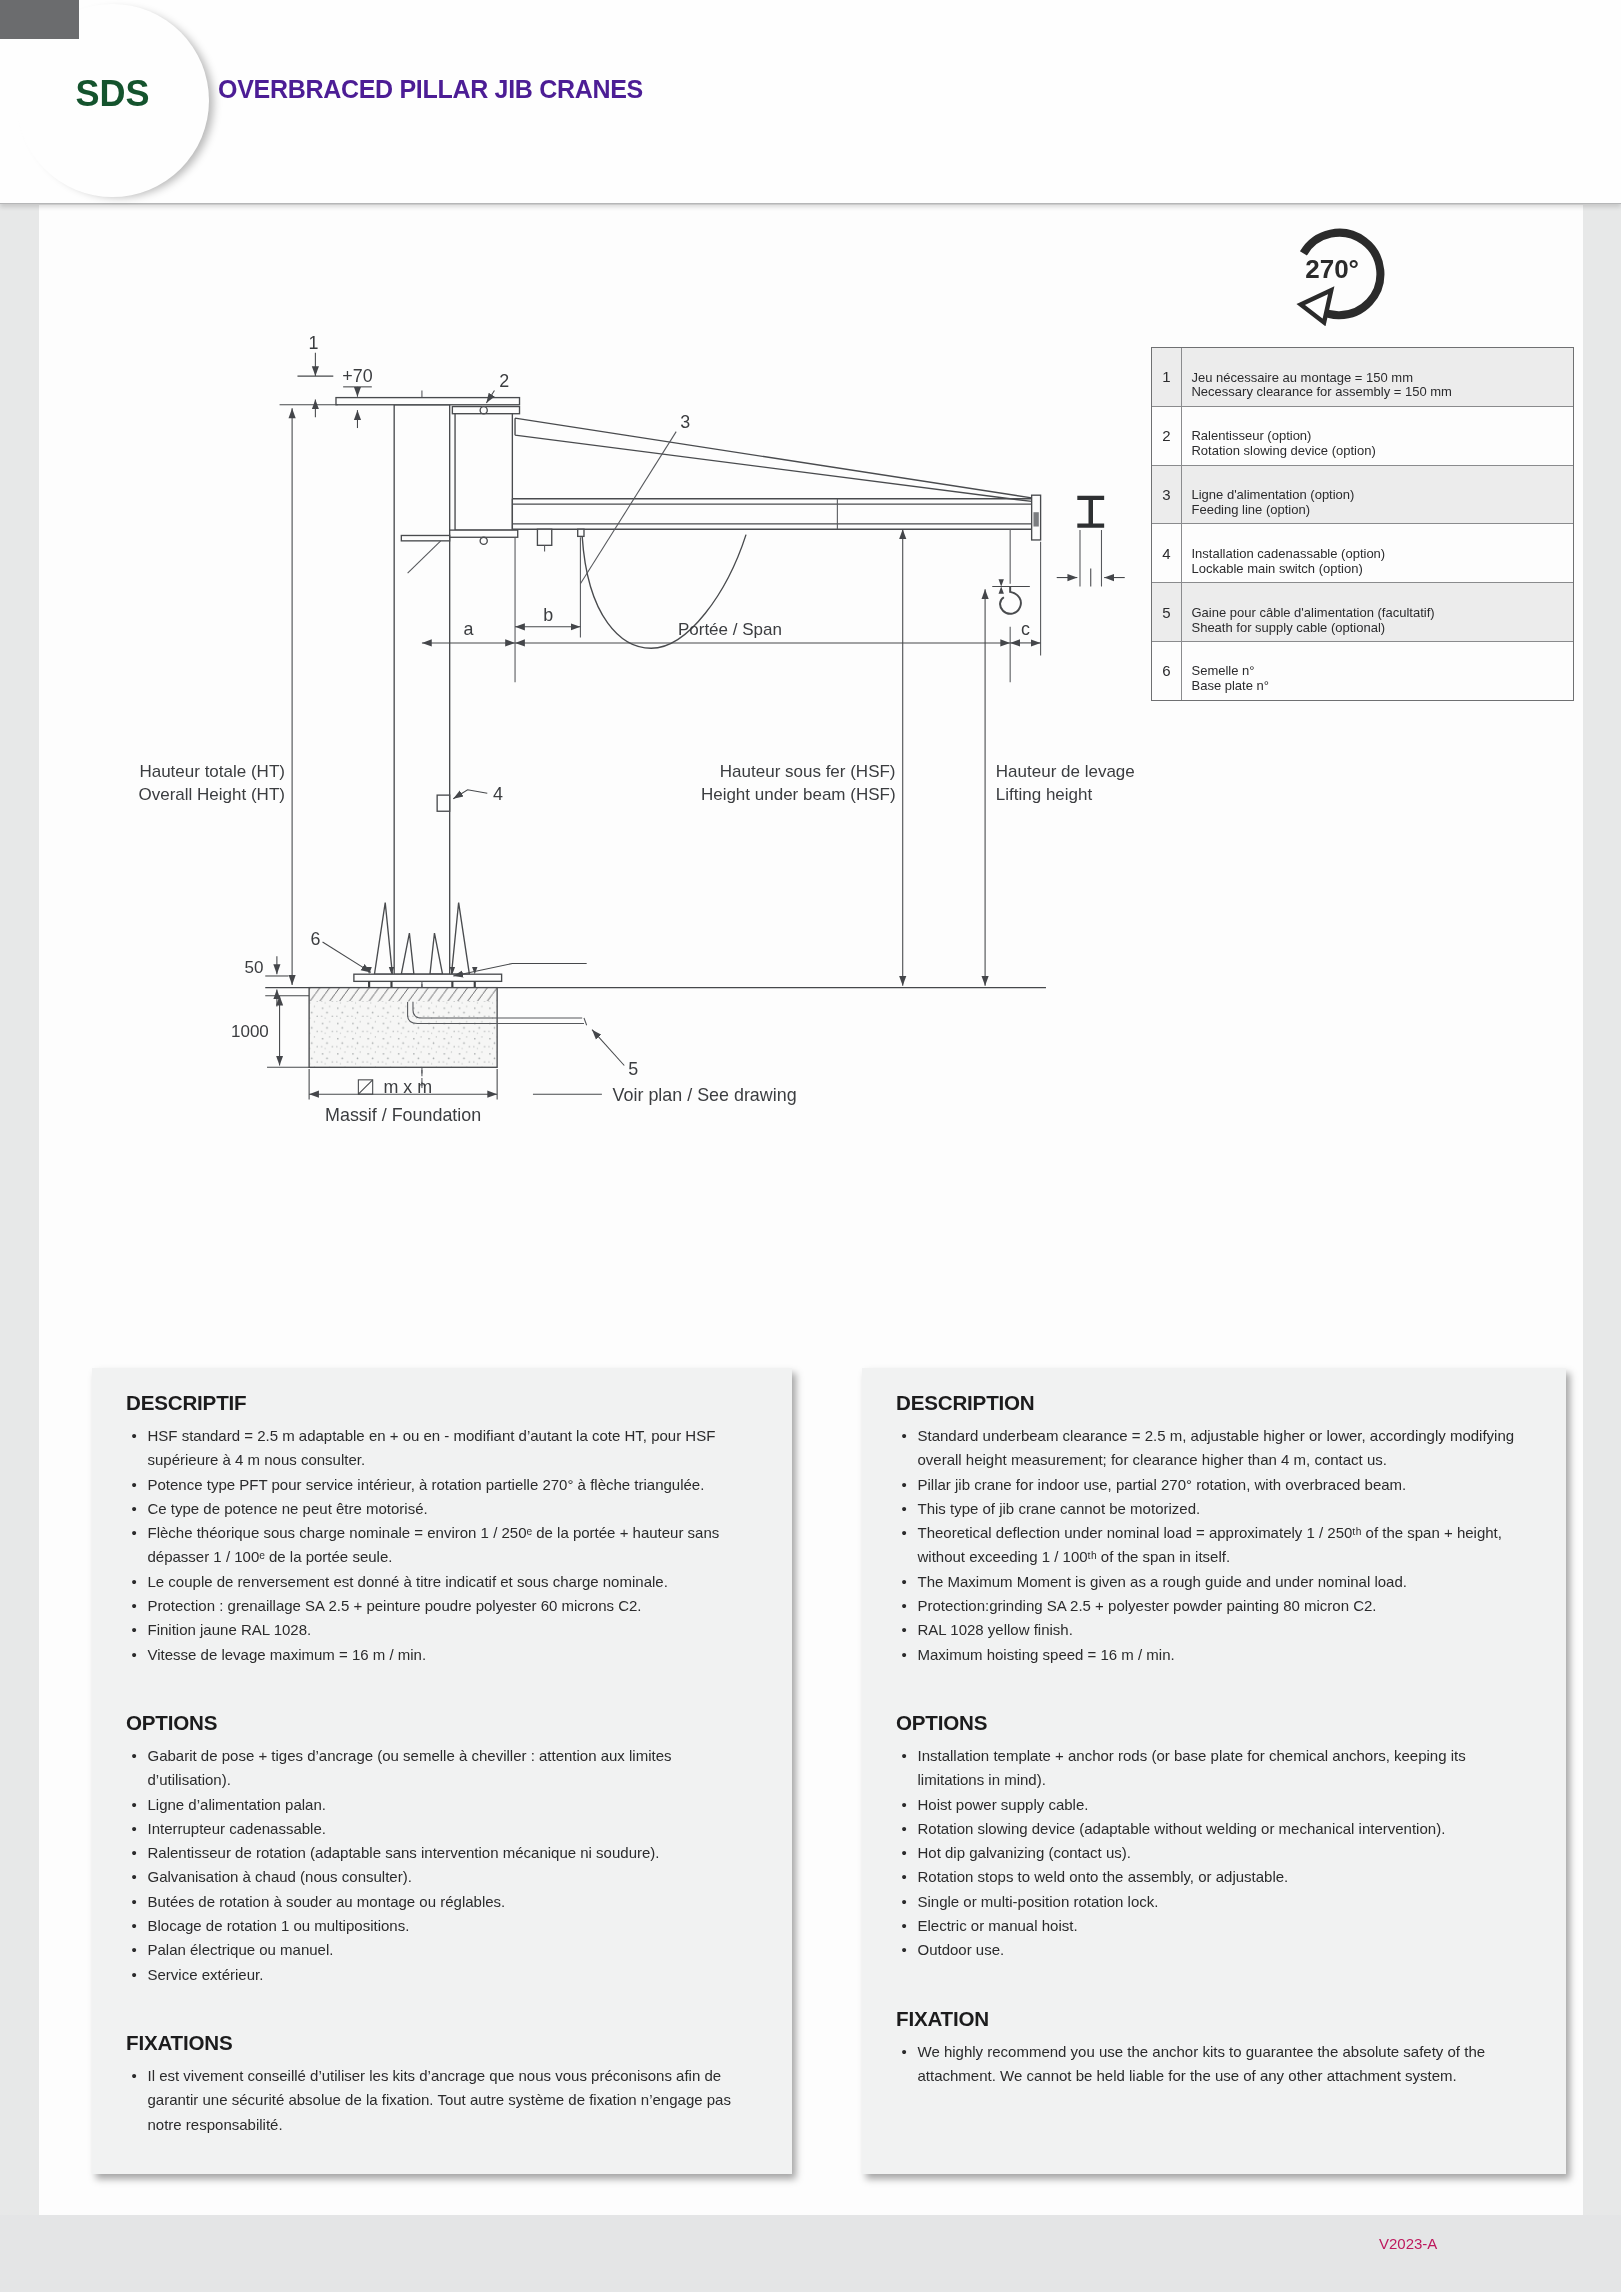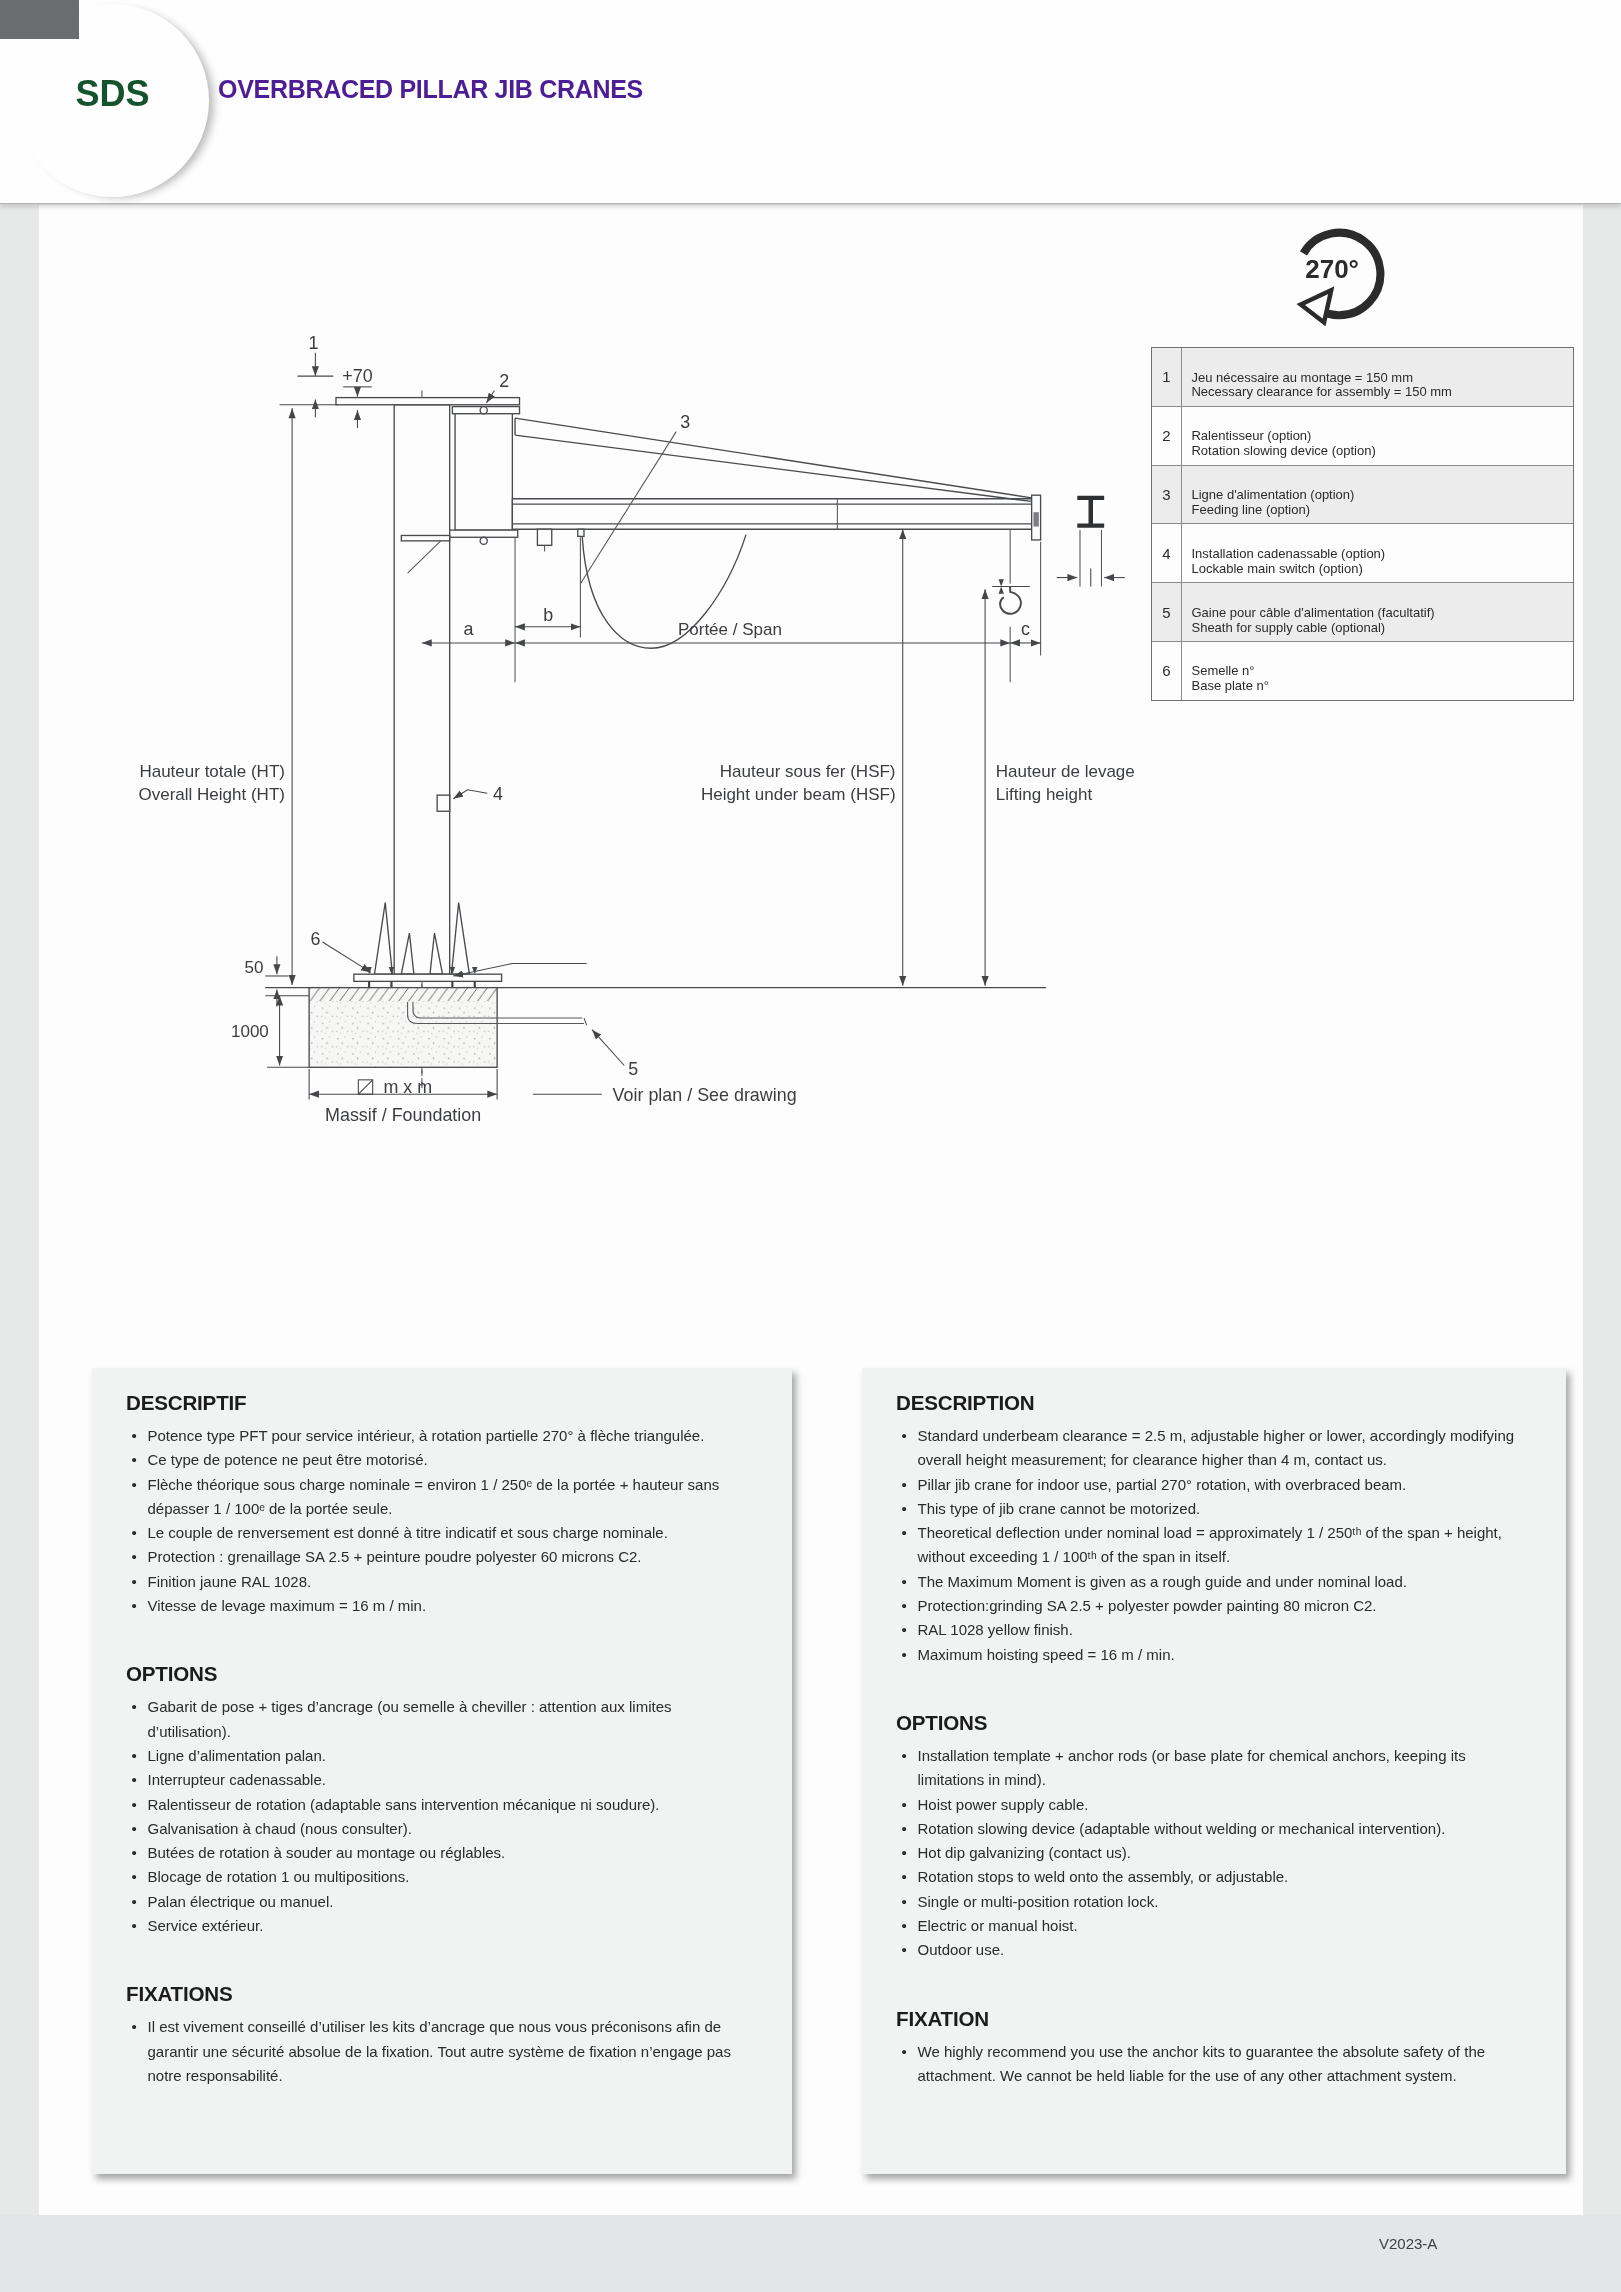--- a/index.html
+++ b/index.html
@@ -12,21 +12,21 @@
   #logo-circle{position:absolute;left:16px;top:3.6px;width:193px;height:193px;border-radius:50%;
                background:#fefefe;box-shadow:7.2px 2.7px 9px -2.7px rgba(0,0,0,.28);z-index:4;
                display:flex;align-items:center;justify-content:center;}
   #logo-text{font-size:36px;font-weight:900;color:#14532d;letter-spacing:0;margin-top:-12.5px;}
   #page-title{position:absolute;left:218px;top:75px;font-size:25px;font-weight:800;color:#4c1d95;
               letter-spacing:-0.3px;z-index:4;}
   
   #sheet{position:absolute;left:39px;top:205px;width:1544px;height:2010px;background:#fdfdfd;}
   
   #footer{position:absolute;left:0;top:2215px;width:1621px;height:78px;background:#e4e5e6;}
-  #version{position:absolute;top:2235px;left:1379px;width:72px;font-size:15px;color:#404040;}
+  #version{position:absolute;top:2235px;left:1379px;width:72px;font-size:15px;color:#be185d;}
   
   #rot-icon{position:absolute;left:1288px;top:222px;width:99px;height:104px;}
   
   #legend{position:absolute;left:1151px;top:347px;width:421px;border:1.8px solid #6f7072;background:#fdfdfd;}
   .legend-row{display:grid;grid-template-columns:29.6px 1fr;border-top:0.9px solid #8a8b8d;}
   .legend-row:first-child{border-top:none;}
   .legend-row.alt{background:#ececec;}
   .legend-num{display:flex;align-items:center;justify-content:center;font-size:15px;
               border-right:0.9px solid #8a8b8d;color:#2b2b2d;}
   .legend-cell{padding:5.4px 7.2px 5.4px 9.9px;display:flex;flex-direction:column;justify-content:flex-end;height:47px;}
@@ -256,20 +256,21 @@
       <text class="dl" x="300" y="1158" text-anchor="end">1000</text>
       <text class="dl2" x="428" y="1221">m x m</text>
       <text class="dl2" x="450" y="1252" text-anchor="middle">Massif / Foundation</text>
       <text class="dl2" x="684" y="1230">Voir plan / See drawing</text>
     </g>
   </svg>
 
   <div class="panel" id="panel-fr">
     <h2>DESCRIPTIF</h2>
     <ul>
+      <li>HSF standard = 2.5 m adaptable en + ou en - modifiant d’autant la cote HT, pour HSF supérieure à 4 m nous consulter.</li>
       <li>Potence type PFT pour service intérieur, à rotation partielle 270° à flèche triangulée.</li>
       <li>Ce type de potence ne peut être motorisé.</li>
       <li>Flèche théorique sous charge nominale = environ 1 / 250ᵉ de la portée + hauteur sans dépasser 1 / 100ᵉ de la portée seule.</li>
       <li>Le couple de renversement est donné à titre indicatif et sous charge nominale.</li>
       <li>Protection : grenaillage SA 2.5 + peinture poudre polyester 60 microns C2.</li>
       <li>Finition jaune RAL 1028.</li>
       <li>Vitesse de levage maximum = 16 m / min.</li>
     </ul>
     <h2 class="mt">OPTIONS</h2>
     <ul>

